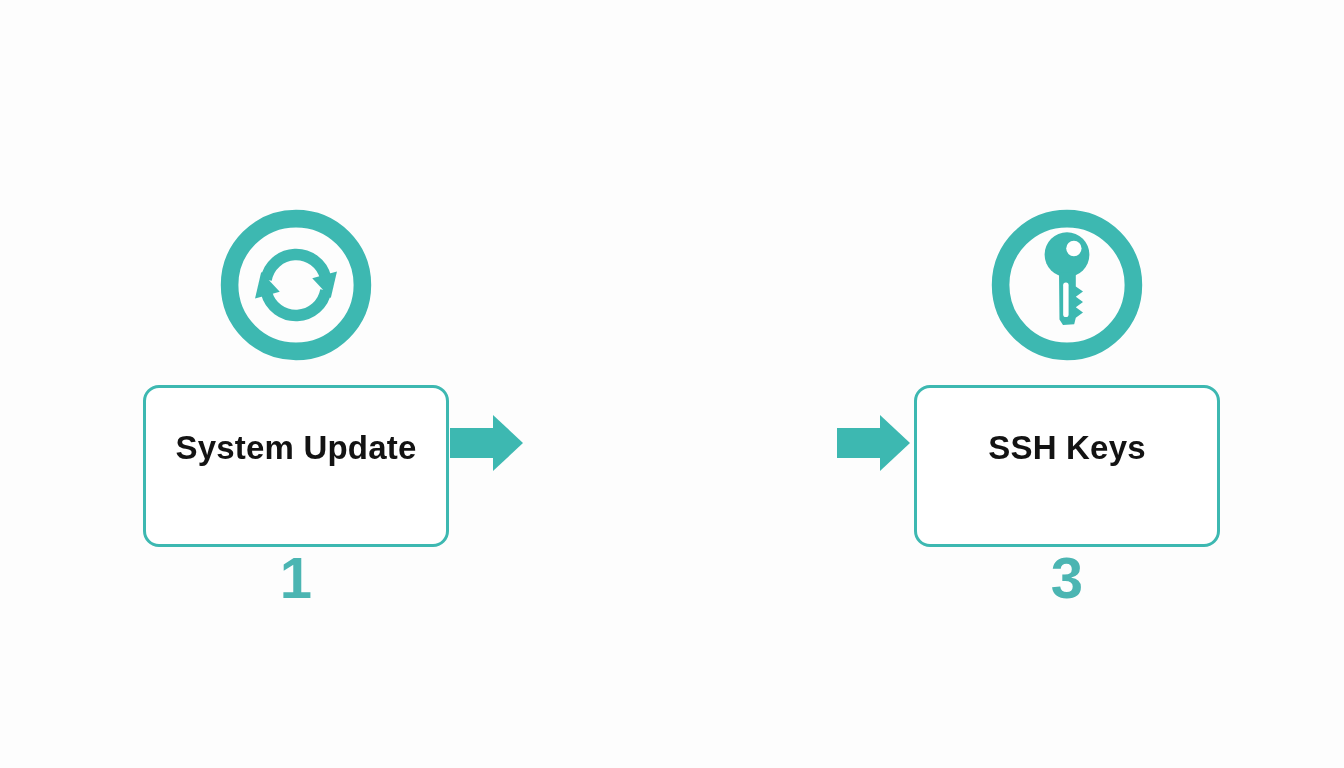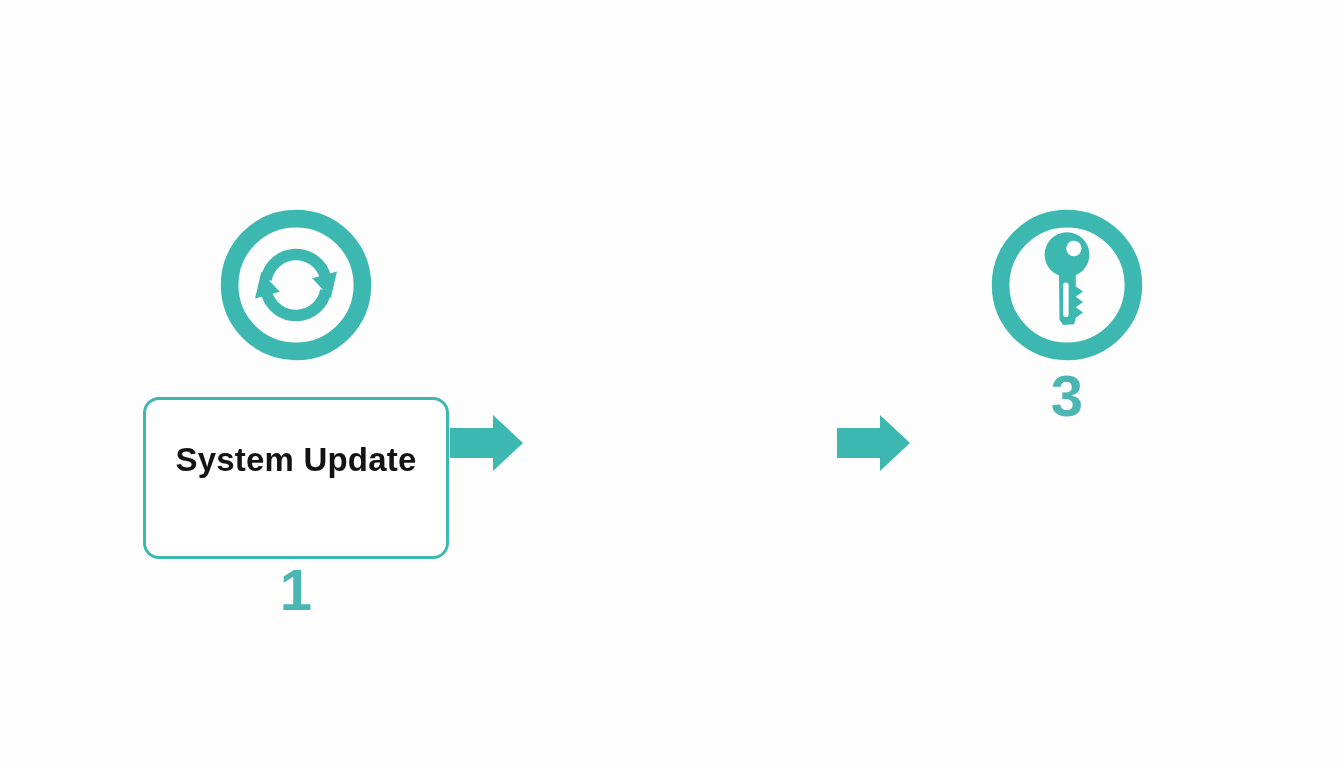--- a/index.html
+++ b/index.html
@@ -27,21 +27,21 @@
   .step-3 { left: 914px; }
   .badge {
     width: 160px;
     height: 160px;
   }
   .badge svg { display: block; width: 100%; height: 100%; }
   .accent-fill   { fill: var(--accent, #3db8b1); }
   .accent-stroke { stroke: var(--accent, #3db8b1); fill: none; }
   .white-fill    { fill: #ffffff; }
   .box {
-    margin-top: 32px;
+    margin-top: 20px;
     box-sizing: border-box;
     width: 100%;
     height: 162px;
     background: #ffffff;
     border: 3px solid var(--accent, #3db8b1);
     border-radius: 16px;
     position: relative;
   }
   .box-label {
     position: absolute;
@@ -119,16 +119,19 @@
   <div class="step step-3">
     <div class="badge">
       <svg viewBox="0 0 100 100" aria-hidden="true">
         <circle class="accent-stroke" cx="50" cy="50" r="41.5" stroke-width="11" fill="#ffffff"></circle>
         <circle class="accent-fill" cx="50" cy="31" r="14"></circle>
         <path class="accent-fill" d="M45,42 L55.5,42 L55.5,51 L60,54 L55.5,57.3 L60,60.6 L55.5,63.9 L60,67.2 L55.5,70.5 L54.5,74.5 L47.5,75 L45.3,71.5 Z"></path>
         <circle class="white-fill" cx="54.3" cy="27.2" r="4.8"></circle>
         <rect class="white-fill" x="47.6" y="48.5" width="3.4" height="21.5" rx="1.6"></rect>
       </svg>
     </div>
+    <div class="box">
+      <div class="box-label">SSH Keys</div>
+    </div>
     <div class="step-number">3</div>
   </div>
 
 </div>
 
 </body></html>

